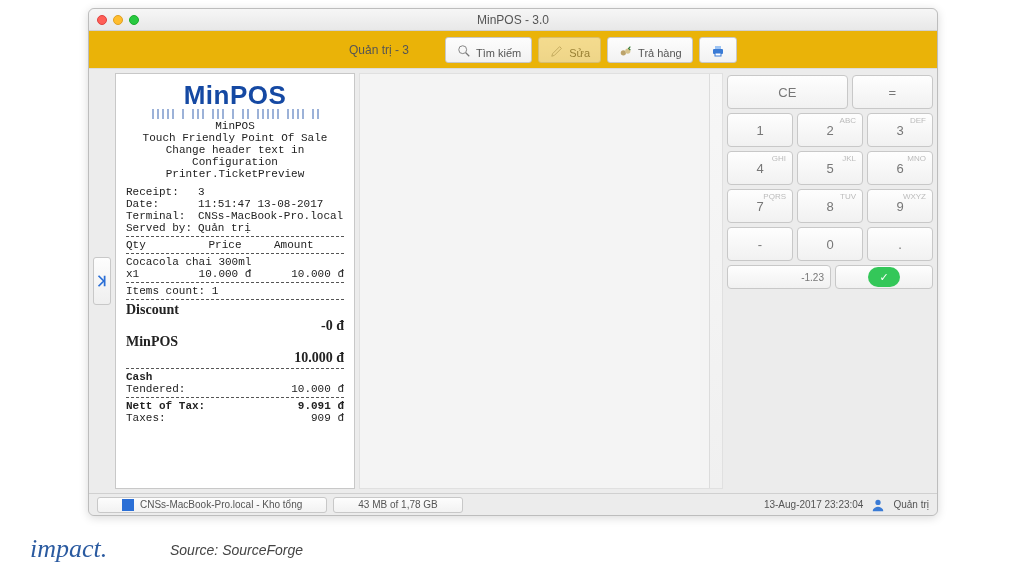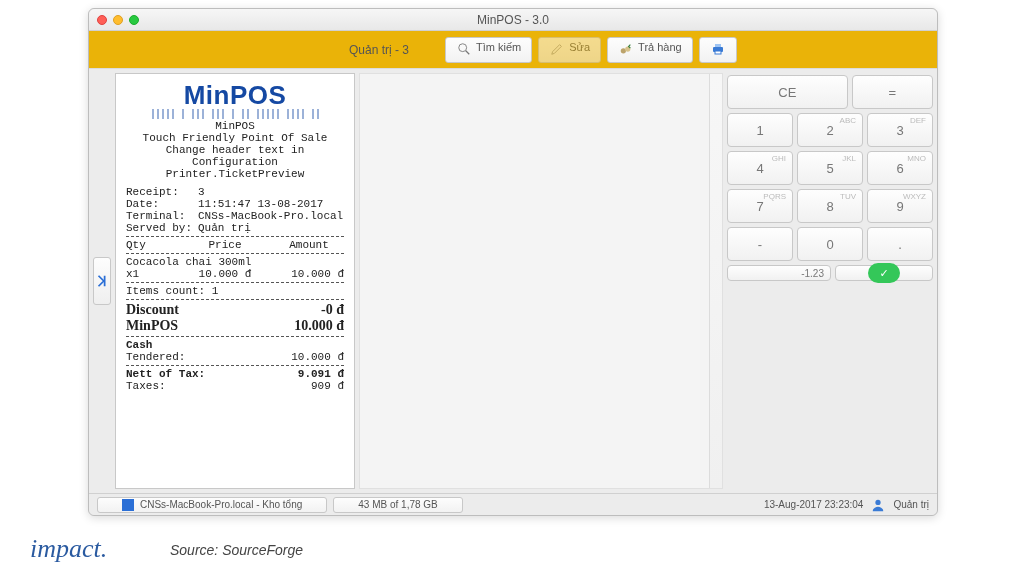--- a/index.html
+++ b/index.html
@@ -48,21 +48,21 @@
     height: 38px;
     display:flex;
     align-items:center;
     padding: 4px 8px 4px 260px;
     gap: 6px;
     background:#eab308;
     border-bottom: 1px solid #dcdcdc;
   }
   .toolbar .label { font-size:12px; color:#555; margin-right: 30px; }
   .tbtn {
-    display:flex; align-items:flex-start; gap:4px;
+    display:flex; align-items:flex-end; gap:4px;
     background: linear-gradient(#fdfdfd,#f2f2f2);
     border: 1px solid #c8c8c8;
     border-radius: 3px;
     padding: 3px 10px;
     height: 26px;
     font-size: 11px; color:#555;
     cursor:pointer;
   }
   .tbtn.disabled { opacity: 0.55; }
   .icon16 { width:16px; height:16px; display:inline-flex; align-items:center; justify-content:center; }
@@ -108,24 +108,24 @@
     letter-spacing: -1px;
     font-size:10px; color:#1549a3;
     margin-top:-2px;
   }
   .rcenter { text-align:center; }
   .rrow { display:flex; white-space:pre; }
   .rlabel { width:72px; }
   .rval { flex:1; }
   .rhr { border-top:1px dashed #555; margin:2px 0; height:1px; }
   .colhead { display:flex; }
-  .ch-qty{width:50px;} .ch-price{flex:1;text-align:center;} .ch-amt{width:70px;text-align:center;}
+  .ch-qty{width:50px;} .ch-price{flex:1;text-align:center;} .ch-amt{width:70px;text-align:left;}
   .lineitem2 { display:flex; }
   .li-mult{width:50px;} .li-price{flex:1;text-align:center;} .li-amt{width:70px;text-align:right;}
-  .totalrow { display:flex; font-family: Georgia, serif; font-weight:bold; font-size:14px;}
+  .totalrow { display:flex; font-family: Georgia, serif; font-weight:bold; font-size:14px;flex-direction:column;}
   .totalrow .tl{flex:1;} .totalrow .tv{text-align:right;}
   .boldline { font-weight:bold; }
   .middle-empty {
     flex:1;
     background:#f4f4f4;
     border:1px solid #e0e0e0;
     position:relative;
   }
   .middle-empty::after{
     content:""; position:absolute; right:0; top:0; bottom:0; width:12px;
@@ -144,21 +144,21 @@
     background: linear-gradient(#fefefe,#f1f1f1);
     border:1px solid #c8c8c8;
     border-radius:4px;
     display:flex; align-items:center; justify-content:center;
     font-size:13px; color:#777;
     cursor:pointer;
     position:relative;
   }
   .kbtn.wide{flex:1.5;}
   .ksub { position:absolute; top:2px; right:6px; font-size:8px; color:#bbb; }
-  .krow.small .kbtn { height:16px; font-size:10px; }
+  .krow.small .kbtn { height:24px; font-size:10px; }
   .radio-row { display:flex; gap:10px; justify-content:center; font-size:11px; margin-top:2px;}
   .radio-row label{ display:flex; align-items:center; gap:3px;}
   .radio-row .sell{font-weight:bold;}
   .radio-row .ret{color:#d33; font-weight:bold;}
   input[type=radio]{margin:0;}
   .ok-btn {
     width:32px;height:20px;border-radius:10px;background:#34c759;
     display:flex;align-items:center;justify-content:center;color:#fff;font-size:11px;
     margin:0 auto;
   }

